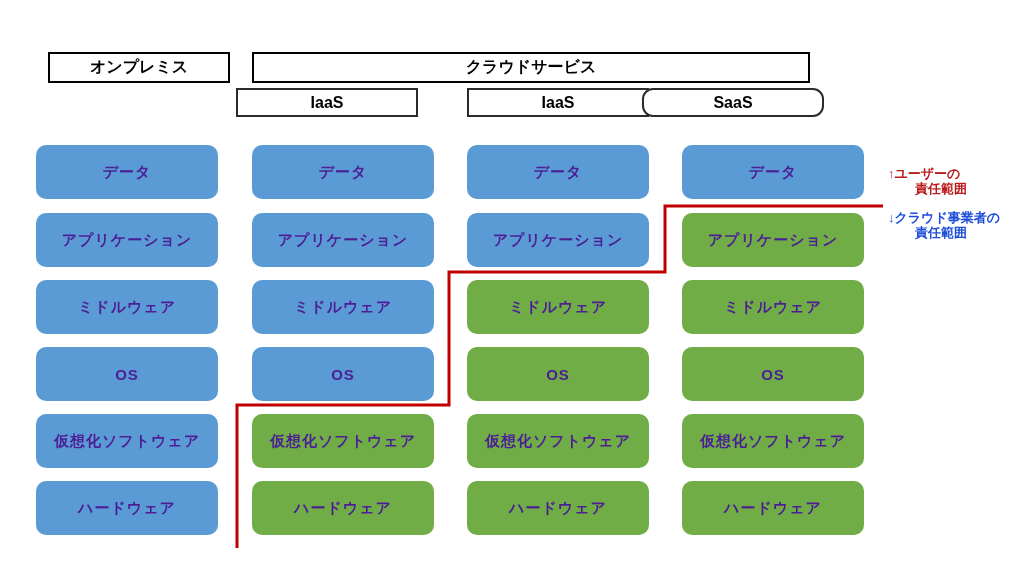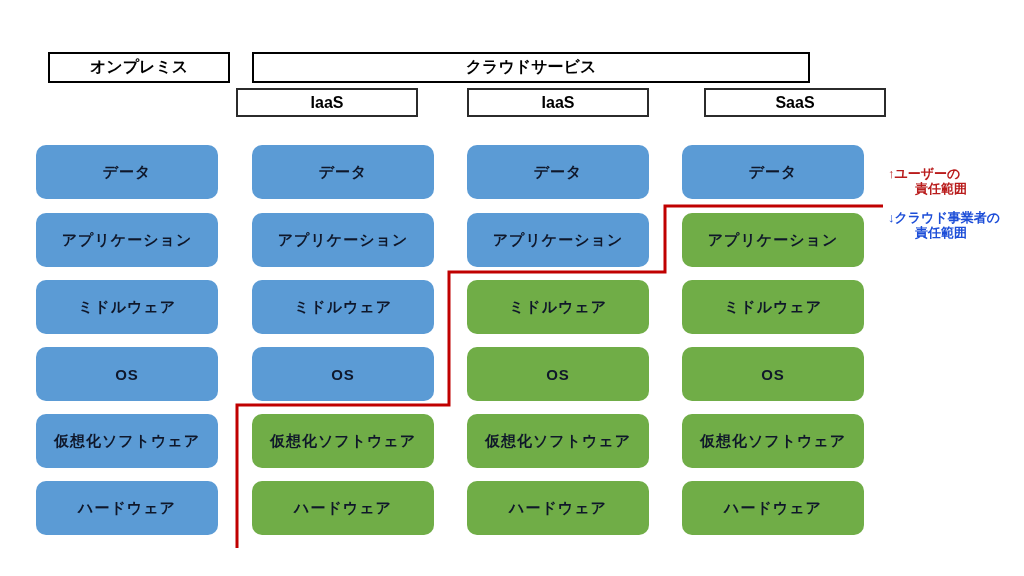--- a/index.html
+++ b/index.html
@@ -42,21 +42,21 @@
   }
   .layer-box {
     position: absolute;
     width: 182px;
     height: 54px;
     box-sizing: border-box;
     border-radius: 10px;
     display: flex;
     align-items: center;
     justify-content: center;
-    color: #0f172a;
+    color: #4c1d95;
     font-weight: bold;
     font-size: 15px;
     letter-spacing: 1px;
   }
   .boundary-svg {
     position: absolute;
     left: 0;
     top: 0;
     pointer-events: none;
   }
@@ -76,21 +76,21 @@
 
 <div class="stage">
 
   <div class="hdr hdr-onprem">オンプレミス</div>
 
   <div class="hdr hdr-cloud">クラウドサービス</div>
 
   <div id="subheaders">
       <div class="subhdr" style="left: 236px;">IaaS</div>
       <div class="subhdr" style="left: 467px;">IaaS</div>
-      <div class="subhdr" style="left: 704px;">SaaS</div>
+      <div class="subhdr" style="left: 642px; border-radius: 11px;">SaaS</div>
     </div>
 
   <div id="grid">
       <div class="layer-box" style="left: 36px; top: 145px; background: rgb(91, 155, 213);">データ</div>
       <div class="layer-box" style="left: 36px; top: 213px; background: rgb(91, 155, 213);">アプリケーション</div>
       <div class="layer-box" style="left: 36px; top: 280px; background: rgb(91, 155, 213);">ミドルウェア</div>
       <div class="layer-box" style="left: 36px; top: 347px; background: rgb(91, 155, 213);">OS</div>
       <div class="layer-box" style="left: 36px; top: 414px; background: rgb(91, 155, 213);">仮想化ソフトウェア</div>
       <div class="layer-box" style="left: 36px; top: 481px; background: rgb(91, 155, 213);">ハードウェア</div>
       <div class="layer-box" style="left: 252px; top: 145px; background: rgb(91, 155, 213);">データ</div>

